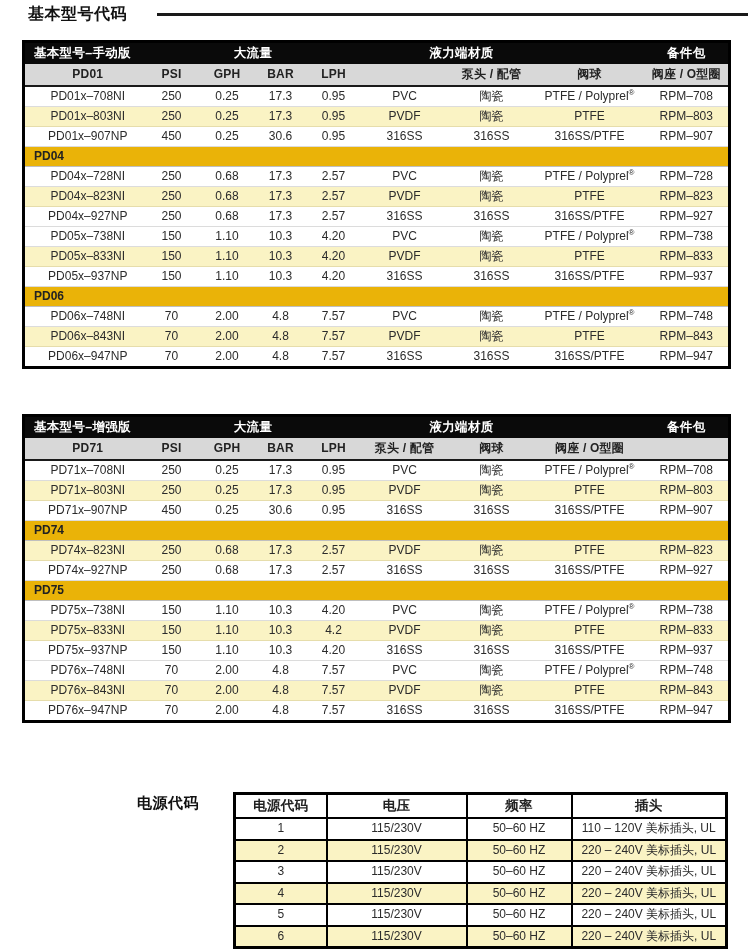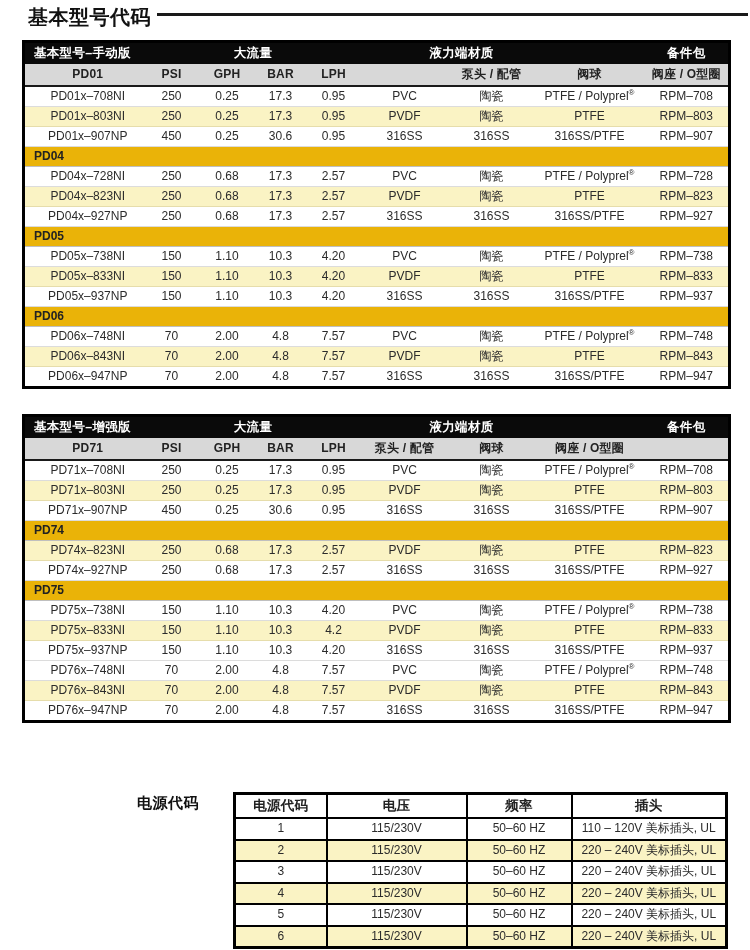--- a/index.html
+++ b/index.html
@@ -2,21 +2,21 @@
 <html><head>
 <meta charset="utf-8">
 <style>
   html,body{margin:0;padding:0;}
   body{
     width:750px;height:950px;position:relative;background:#ffffff;
     font-family:"Liberation Sans", sans-serif;color:#222;overflow:hidden;
     -webkit-font-smoothing:antialiased;
   }
   .doc-title{
-    position:absolute;left:28px;top:4px;font-size:20px;font-weight:bold;color:#111;
+    position:absolute;left:28px;top:4px;font-size:16px;font-weight:bold;color:#111;
     letter-spacing:0.5px;white-space:nowrap;
   }
   .title-rule{
     position:absolute;left:157px;top:13px;width:591px;height:3px;background:#1a1a1a;
   }
   table.mt{
     position:absolute;left:22px;width:706px;border-collapse:collapse;table-layout:fixed;
     border:3px solid #000;
   }
   table.mt.t1{top:40px;}
@@ -163,23 +163,20 @@
         <td class="model">PD04x–927NP</td>
         <td>250</td>
         <td>0.68</td>
         <td>17.3</td>
         <td>2.57</td>
         <td>316SS</td>
         <td>316SS</td>
         <td>316SS/PTFE</td>
         <td>RPM–927</td>
       </tr>
-      <tr class="section">
-        <td colspan="9">PD05</td>
-      </tr>
       <tr class="data">
         <td class="model">PD05x–738NI</td>
         <td>150</td>
         <td>1.10</td>
         <td>10.3</td>
         <td>4.20</td>
         <td>PVC</td>
         <td>陶瓷</td>
         <td>PTFE / Polyprel<sup>®</sup></td>
         <td>RPM–738</td>

